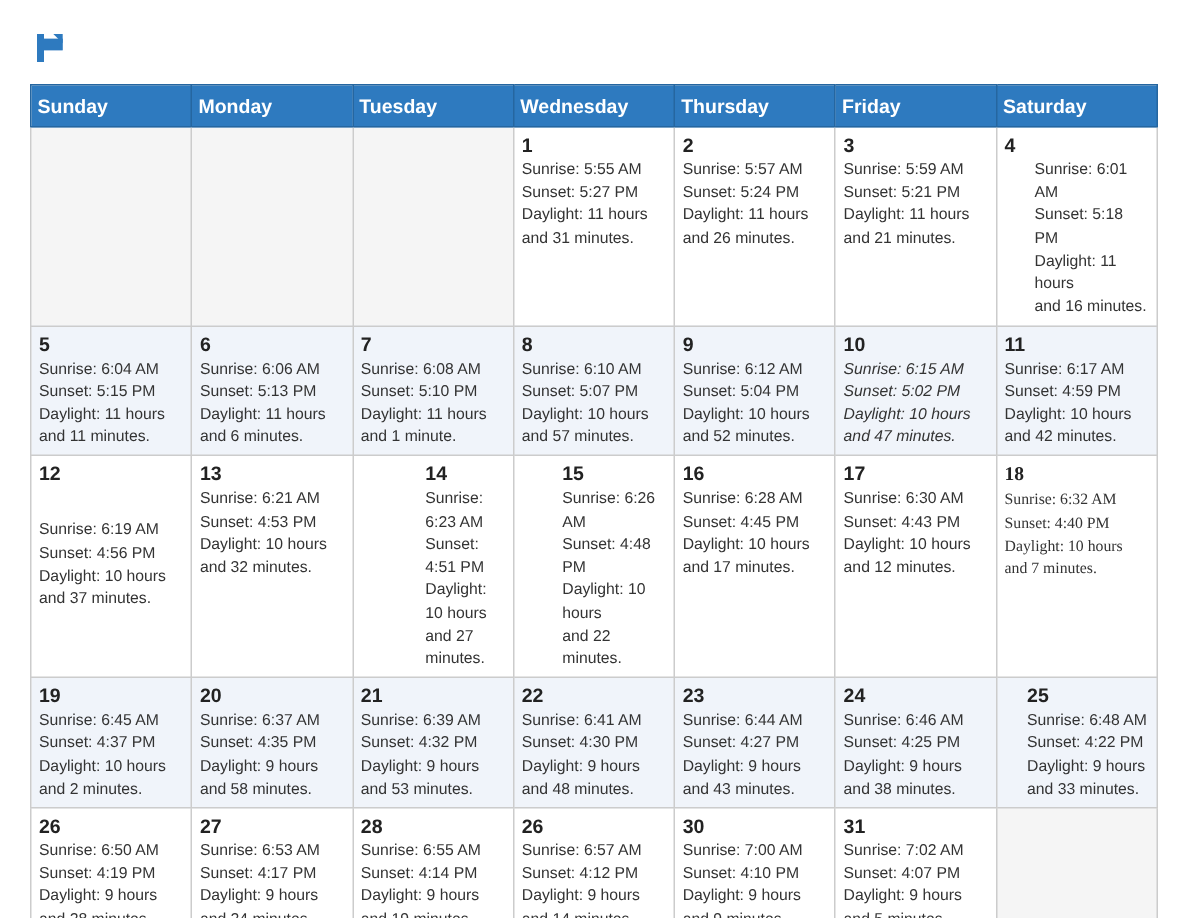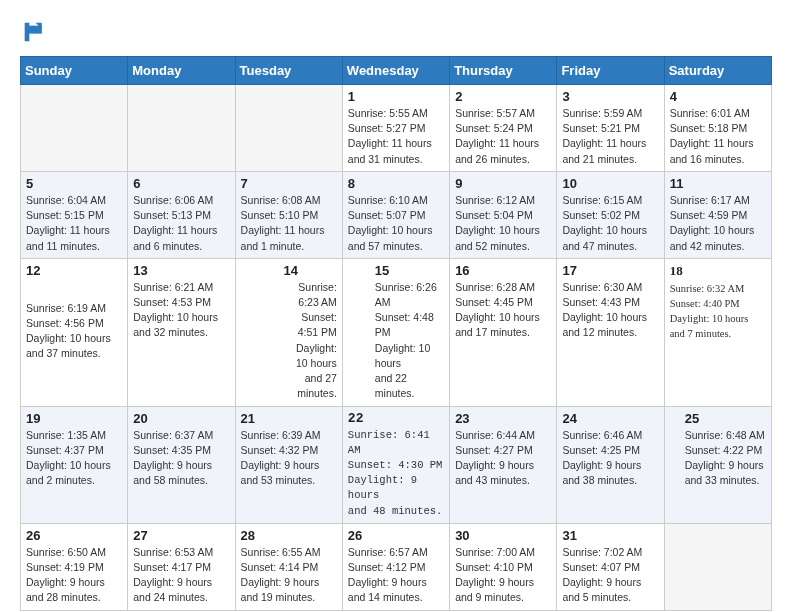--- a/index.html
+++ b/index.html
@@ -161,21 +161,21 @@
           </td>
           <td style="background: rgb(255, 255, 255);">
             <span class="day-num">3</span>
             <div class="day-info" style="white-space: pre-line;">Sunrise: 5:59 AM
 Sunset: 5:21 PM
 Daylight: 11 hours
 and 21 minutes.</div>
           </td>
           <td style="background: rgb(255, 255, 255);">
             <span class="day-num">4</span>
-            <div class="day-info" style="white-space: pre-line;">Sunrise: 6:01 AM
+            <div class="day-info" style="white-space: pre-line; margin-left: 20px;">Sunrise: 6:01 AM
 Sunset: 5:18 PM
 Daylight: 11 hours
 and 16 minutes.</div>
           </td>
         </tr>
         <tr class="row-even">
           <td style="background: rgb(238, 242, 248);">
             <span class="day-num">5</span>
             <div class="day-info" style="white-space: pre-line;">Sunrise: 6:04 AM
 Sunset: 5:15 PM
@@ -205,21 +205,21 @@
           </td>
           <td style="background: rgb(238, 242, 248);">
             <span class="day-num">9</span>
             <div class="day-info" style="white-space: pre-line;">Sunrise: 6:12 AM
 Sunset: 5:04 PM
 Daylight: 10 hours
 and 52 minutes.</div>
           </td>
           <td style="background: rgb(238, 242, 248);">
             <span class="day-num">10</span>
-            <div class="day-info" style="white-space: pre-line;">Sunrise: 6:15 AM
+            <div class="day-info" style="white-space: pre-line; font-style: italic;">Sunrise: 6:15 AM
 Sunset: 5:02 PM
 Daylight: 10 hours
 and 47 minutes.</div>
           </td>
           <td style="background: rgb(238, 242, 248);">
             <span class="day-num">11</span>
             <div class="day-info" style="white-space: pre-line;">Sunrise: 6:17 AM
 Sunset: 4:59 PM
 Daylight: 10 hours
 and 42 minutes.</div>
@@ -235,21 +235,21 @@
           </td>
           <td style="background: rgb(255, 255, 255);">
             <span class="day-num">13</span>
             <div class="day-info" style="white-space: pre-line;">Sunrise: 6:21 AM
 Sunset: 4:53 PM
 Daylight: 10 hours
 and 32 minutes.</div>
           </td>
           <td style="background: rgb(255, 255, 255); padding-left: 48px;">
             <span class="day-num">14</span>
-            <div class="day-info" style="white-space: pre-line; text-align: right;">Sunrise: 6:23 AM
+            <div class="day-info" style="white-space: pre-line;">Sunrise: 6:23 AM
 Sunset: 4:51 PM
 Daylight: 10 hours
 and 27 minutes.</div>
           </td>
           <td style="background: rgb(255, 255, 255); padding-left: 32px;">
             <span class="day-num">15</span>
             <div class="day-info" style="white-space: pre-line;">Sunrise: 6:26 AM
 Sunset: 4:48 PM
 Daylight: 10 hours
 and 22 minutes.</div>
@@ -272,40 +272,40 @@
             <span class="day-num">18</span>
             <div class="day-info" style="white-space: pre-line;">Sunrise: 6:32 AM
 Sunset: 4:40 PM
 Daylight: 10 hours
 and 7 minutes.</div>
           </td>
         </tr>
         <tr class="row-even">
           <td style="background: rgb(238, 242, 248);">
             <span class="day-num">19</span>
-            <div class="day-info" style="white-space: pre-line;">Sunrise: 1:35 AM
+            <div class="day-info" style="white-space: pre-line;">Sunrise: 6:45 AM
 Sunset: 4:37 PM
 Daylight: 10 hours
 and 2 minutes.</div>
           </td>
           <td style="background: rgb(238, 242, 248);">
             <span class="day-num">20</span>
             <div class="day-info" style="white-space: pre-line;">Sunrise: 6:37 AM
 Sunset: 4:35 PM
 Daylight: 9 hours
 and 58 minutes.</div>
           </td>
           <td style="background: rgb(238, 242, 248);">
             <span class="day-num">21</span>
             <div class="day-info" style="white-space: pre-line;">Sunrise: 6:39 AM
 Sunset: 4:32 PM
 Daylight: 9 hours
 and 53 minutes.</div>
           </td>
-          <td style="background: rgb(238, 242, 248); font-family: Liberation Mono, monospace;">
+          <td style="background: rgb(238, 242, 248);">
             <span class="day-num">22</span>
             <div class="day-info" style="white-space: pre-line;">Sunrise: 6:41 AM
 Sunset: 4:30 PM
 Daylight: 9 hours
 and 48 minutes.</div>
           </td>
           <td style="background: rgb(238, 242, 248);">
             <span class="day-num">23</span>
             <div class="day-info" style="white-space: pre-line;">Sunrise: 6:44 AM
 Sunset: 4:27 PM

